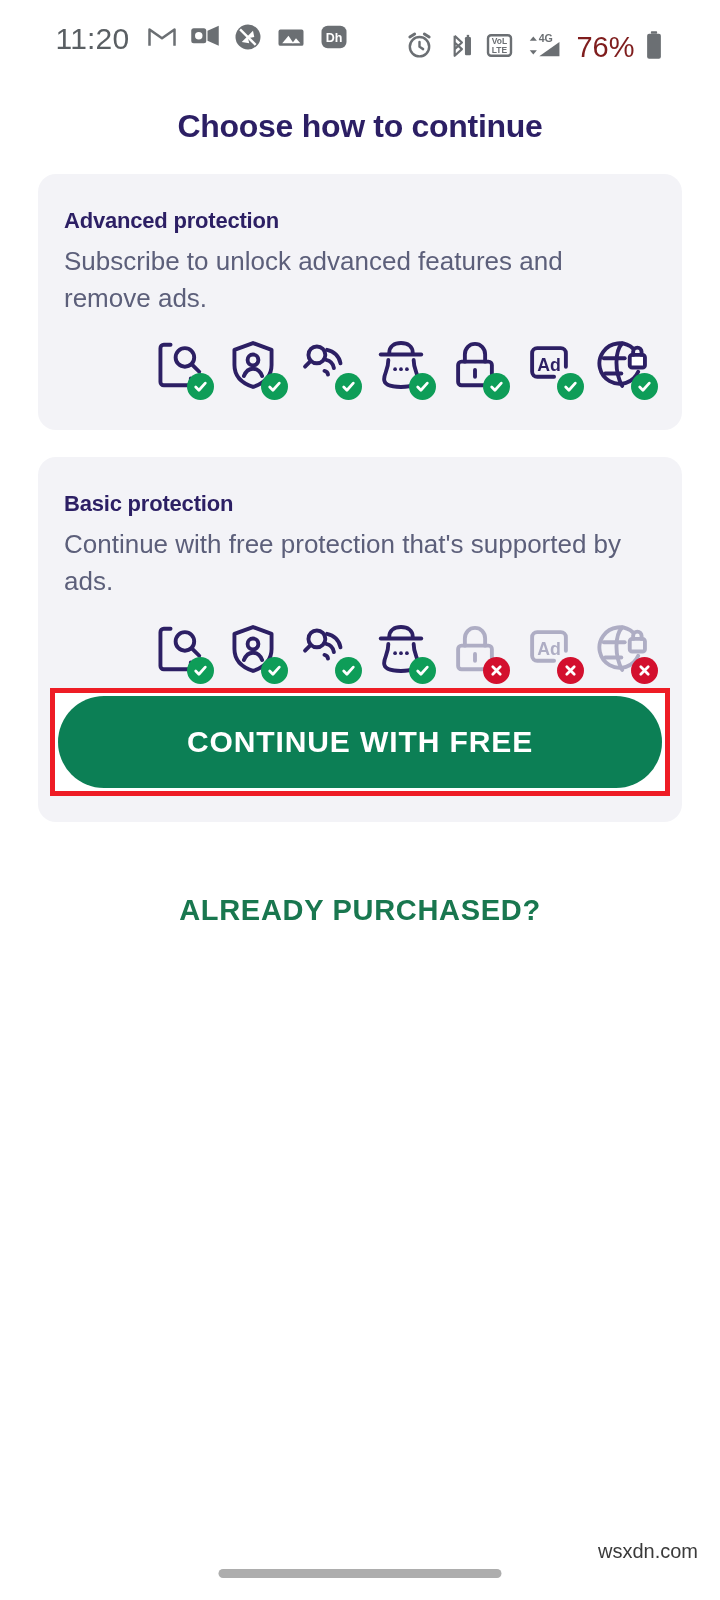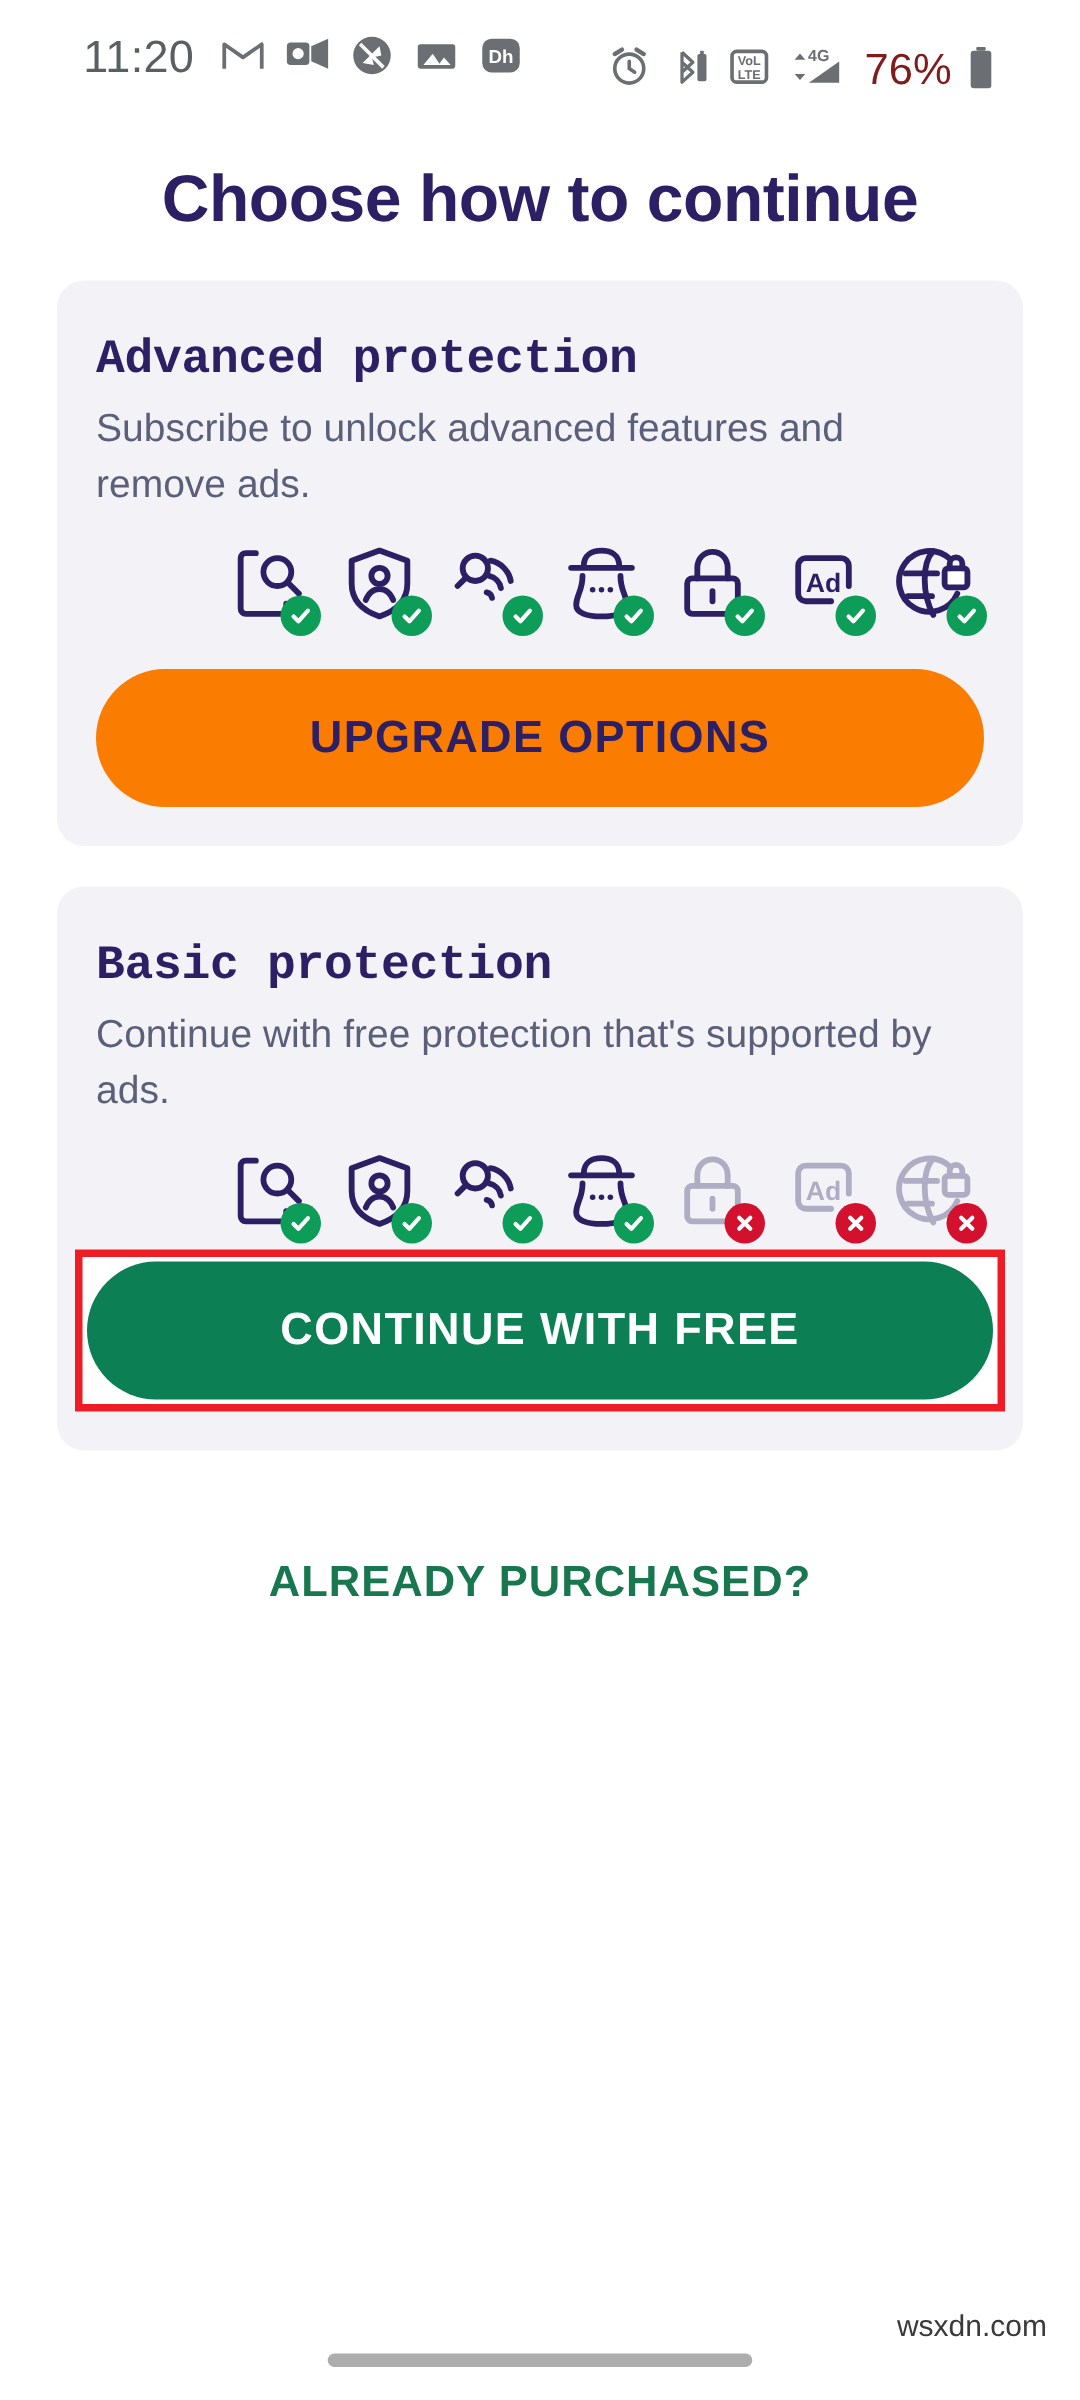--- a/index.html
+++ b/index.html
@@ -56,44 +56,43 @@
     font-size: 29px;
     color: #7f1d1d;
     letter-spacing: 0px;
     margin-left: 2px;
     margin-right: -1px;
   }
 
   
   .page-title {
     text-align: center;
-    font-size: 44px;
+    font-size: 32px;
     font-weight: bold;
     color: #2c1f64;
     letter-spacing: -0.3px;
     margin-top: 30px;
     margin-bottom: 29px;
   }
 
   
   .card {
     margin: 0 38px;
     background: #f3f3f7;
     border-radius: 18px;
     padding: 34px 26px 26px 26px;
   }
   .card + .card { margin-top: 27px; }
 
   .card-title {
-    font-size: 32px;
+    font-size: 22px;
     font-weight: bold;
     color: #2c1f64;
     letter-spacing: -0.2px;
     margin-bottom: 9px;
-    font-family: Liberation Mono, monospace;
   }
   .card-desc {
     font-size: 26px;
     line-height: 1.41;
     color: #5c5f7a;
     font-weight: 400;
     max-width: 580px;
   }
 
   
@@ -388,21 +387,20 @@
           <path d="M22 10 V8.2 a2.5 2.5 0 0 1 5 0 V10"></path>
         </svg>
         <span class="badge ok">
           <svg viewBox="0 0 16 16" fill="none" stroke="#ffffff" stroke-width="2.6" stroke-linecap="round" stroke-linejoin="round">
               <path d="M3.5 8.5 L6.5 11.5 L12.5 4.8"></path>
             </svg>
         </span>
       </div>
     </div>
 
-    <button class="btn btn-upgrade">UPGRADE OPTIONS</button>
   </div>
 
   <div class="card">
     <div class="card-title">Basic protection</div>
     <div class="card-desc">Continue with free protection that's supported by ads.</div>
 
     <div class="icon-row">
 
       <div class="feature">
         <svg viewBox="0 0 32 32" fill="none" stroke="#2c1f64" stroke-width="2.3" stroke-linecap="round" stroke-linejoin="round">

